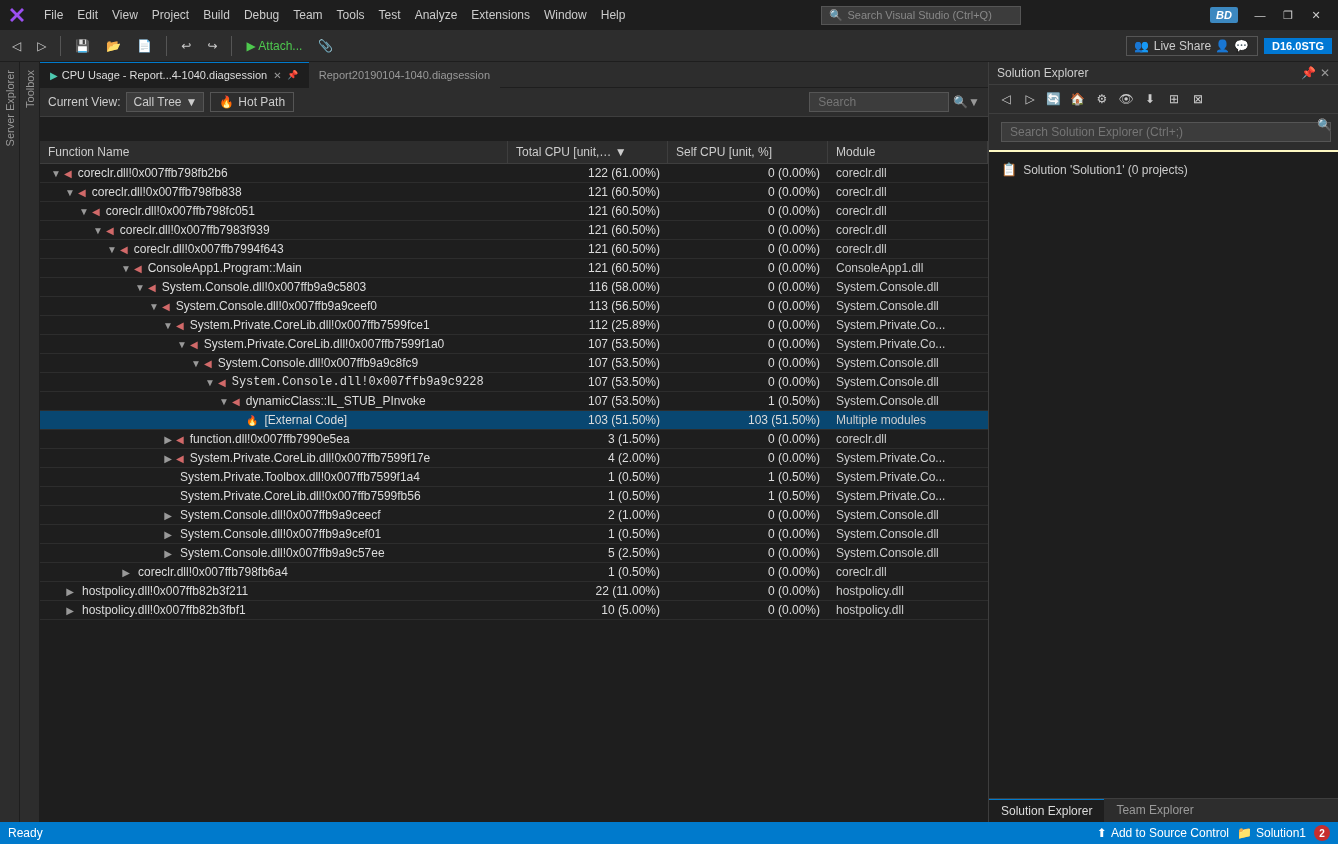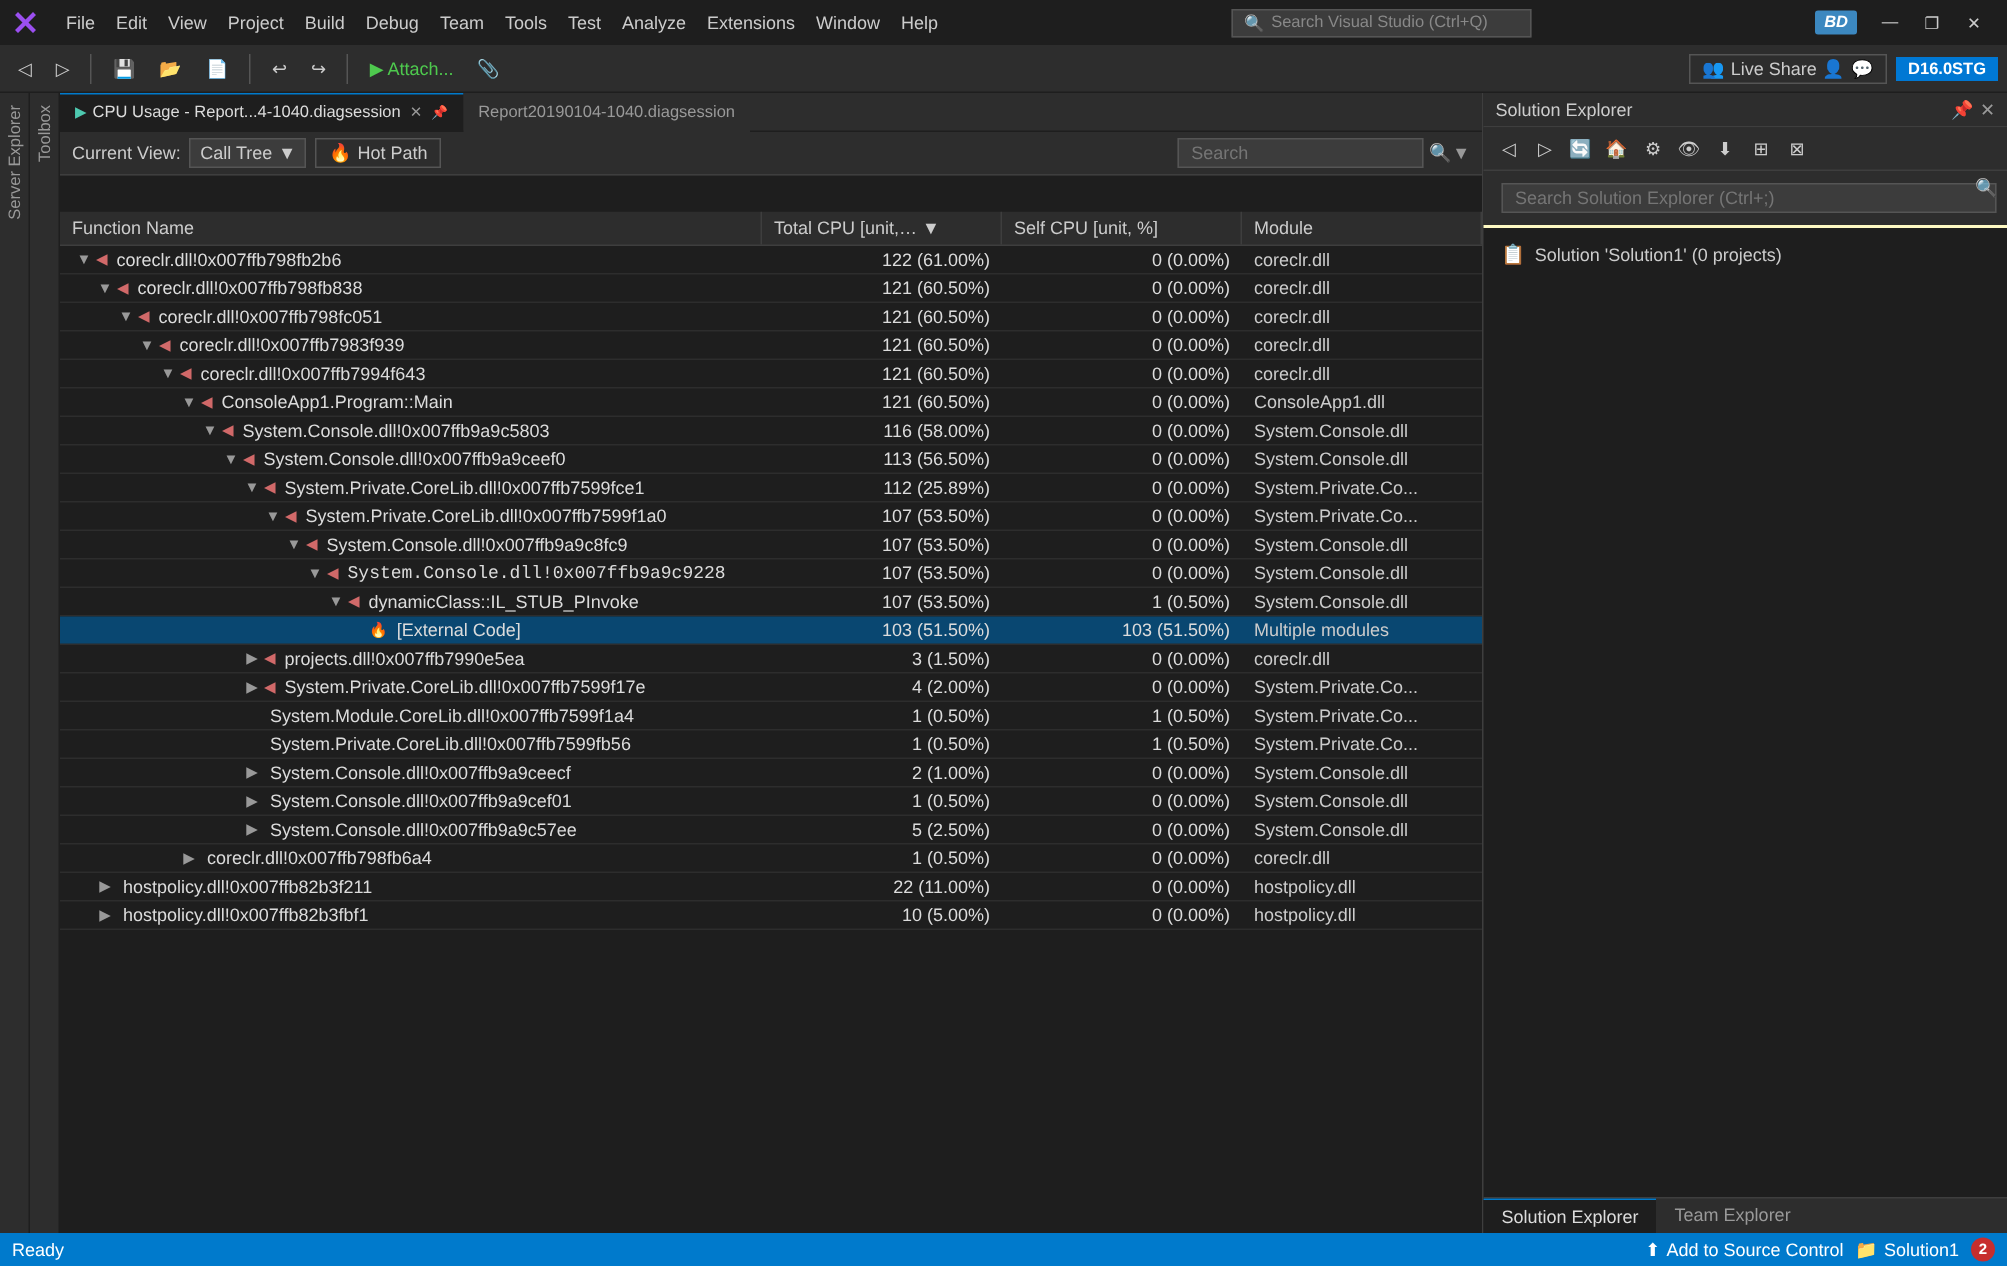--- a/index.html
+++ b/index.html
@@ -231,21 +231,21 @@
       margin-left: auto;
       display: flex;
       align-items: center;
       gap: 4px;
     }
     .search-input {
       background: #3c3c3c;
       border: 1px solid #555;
       color: #ccc;
       padding: 2px 8px;
-      width: 164px;
+      width: 140px;
       font-size: 12px;
     }
     
     .data-grid {
       flex: 1;
       overflow-y: auto;
       overflow-x: hidden;
       background: #1e1e1e;
       margin-top: 24px;
     }
@@ -734,42 +734,42 @@
             </div>
             <div class="grid-cell right">103 (51.50%)</div>
             <div class="grid-cell right">103 (51.50%)</div>
             <div class="grid-cell module">Multiple modules</div>
           </div>
           <div class="grid-row">
             <div class="grid-cell function-name-cell">
               <span class="indent" style="width: 112px;"></span>
               <span class="expand-icon">▶</span>
               <span style="font-size: 10px; color: rgb(209, 105, 105);">◀</span>
-              <span style="margin-left: 4px;">projects.dll!0x007ffb7990e5ea</span>
+              <span style="margin-left: 4px;">function.dll!0x007ffb7990e5ea</span>
             </div>
             <div class="grid-cell right">3 (1.50%)</div>
             <div class="grid-cell right">0 (0.00%)</div>
             <div class="grid-cell module">coreclr.dll</div>
           </div>
           <div class="grid-row">
             <div class="grid-cell function-name-cell">
               <span class="indent" style="width: 112px;"></span>
               <span class="expand-icon">▶</span>
               <span style="font-size: 10px; color: rgb(209, 105, 105);">◀</span>
               <span style="margin-left: 4px;">System.Private.CoreLib.dll!0x007ffb7599f17e</span>
             </div>
             <div class="grid-cell right">4 (2.00%)</div>
             <div class="grid-cell right">0 (0.00%)</div>
             <div class="grid-cell module">System.Private.Co...</div>
           </div>
           <div class="grid-row">
             <div class="grid-cell function-name-cell">
               <span class="indent" style="width: 112px;"></span>
               <span class="expand-icon"></span>
-              <span style="margin-left: 4px;">System.Module.CoreLib.dll!0x007ffb7599f1a4</span>
+              <span style="margin-left: 4px;">System.Private.Toolbox.dll!0x007ffb7599f1a4</span>
             </div>
             <div class="grid-cell right">1 (0.50%)</div>
             <div class="grid-cell right">1 (0.50%)</div>
             <div class="grid-cell module">System.Private.Co...</div>
           </div>
           <div class="grid-row">
             <div class="grid-cell function-name-cell">
               <span class="indent" style="width: 112px;"></span>
               <span class="expand-icon"></span>
               <span style="margin-left: 4px;">System.Private.CoreLib.dll!0x007ffb7599fb56</span>

